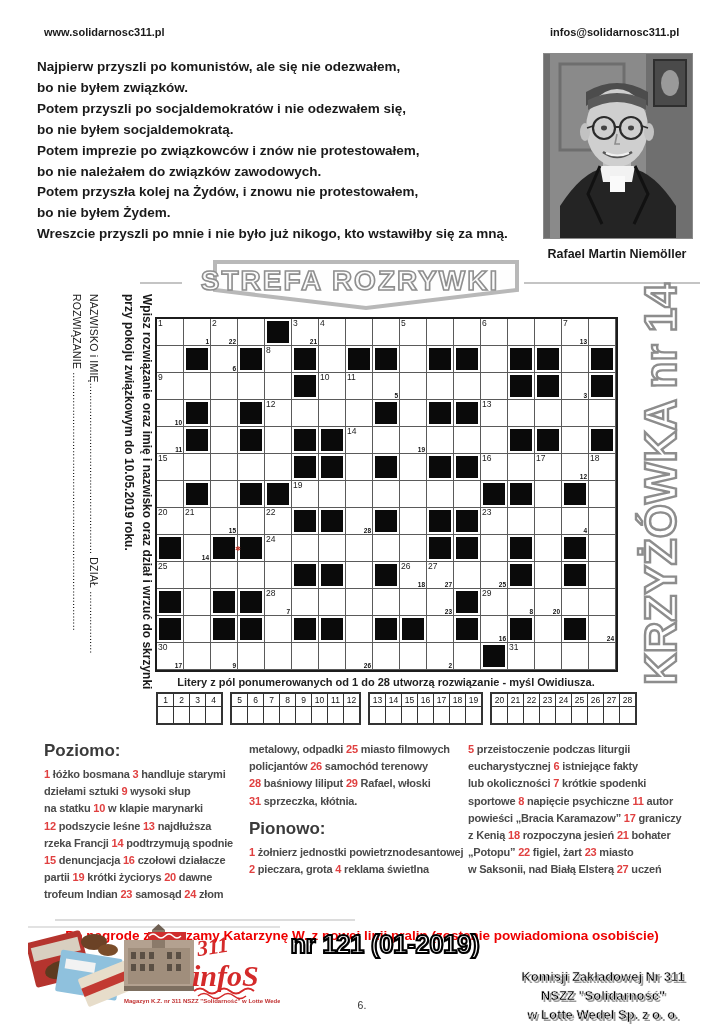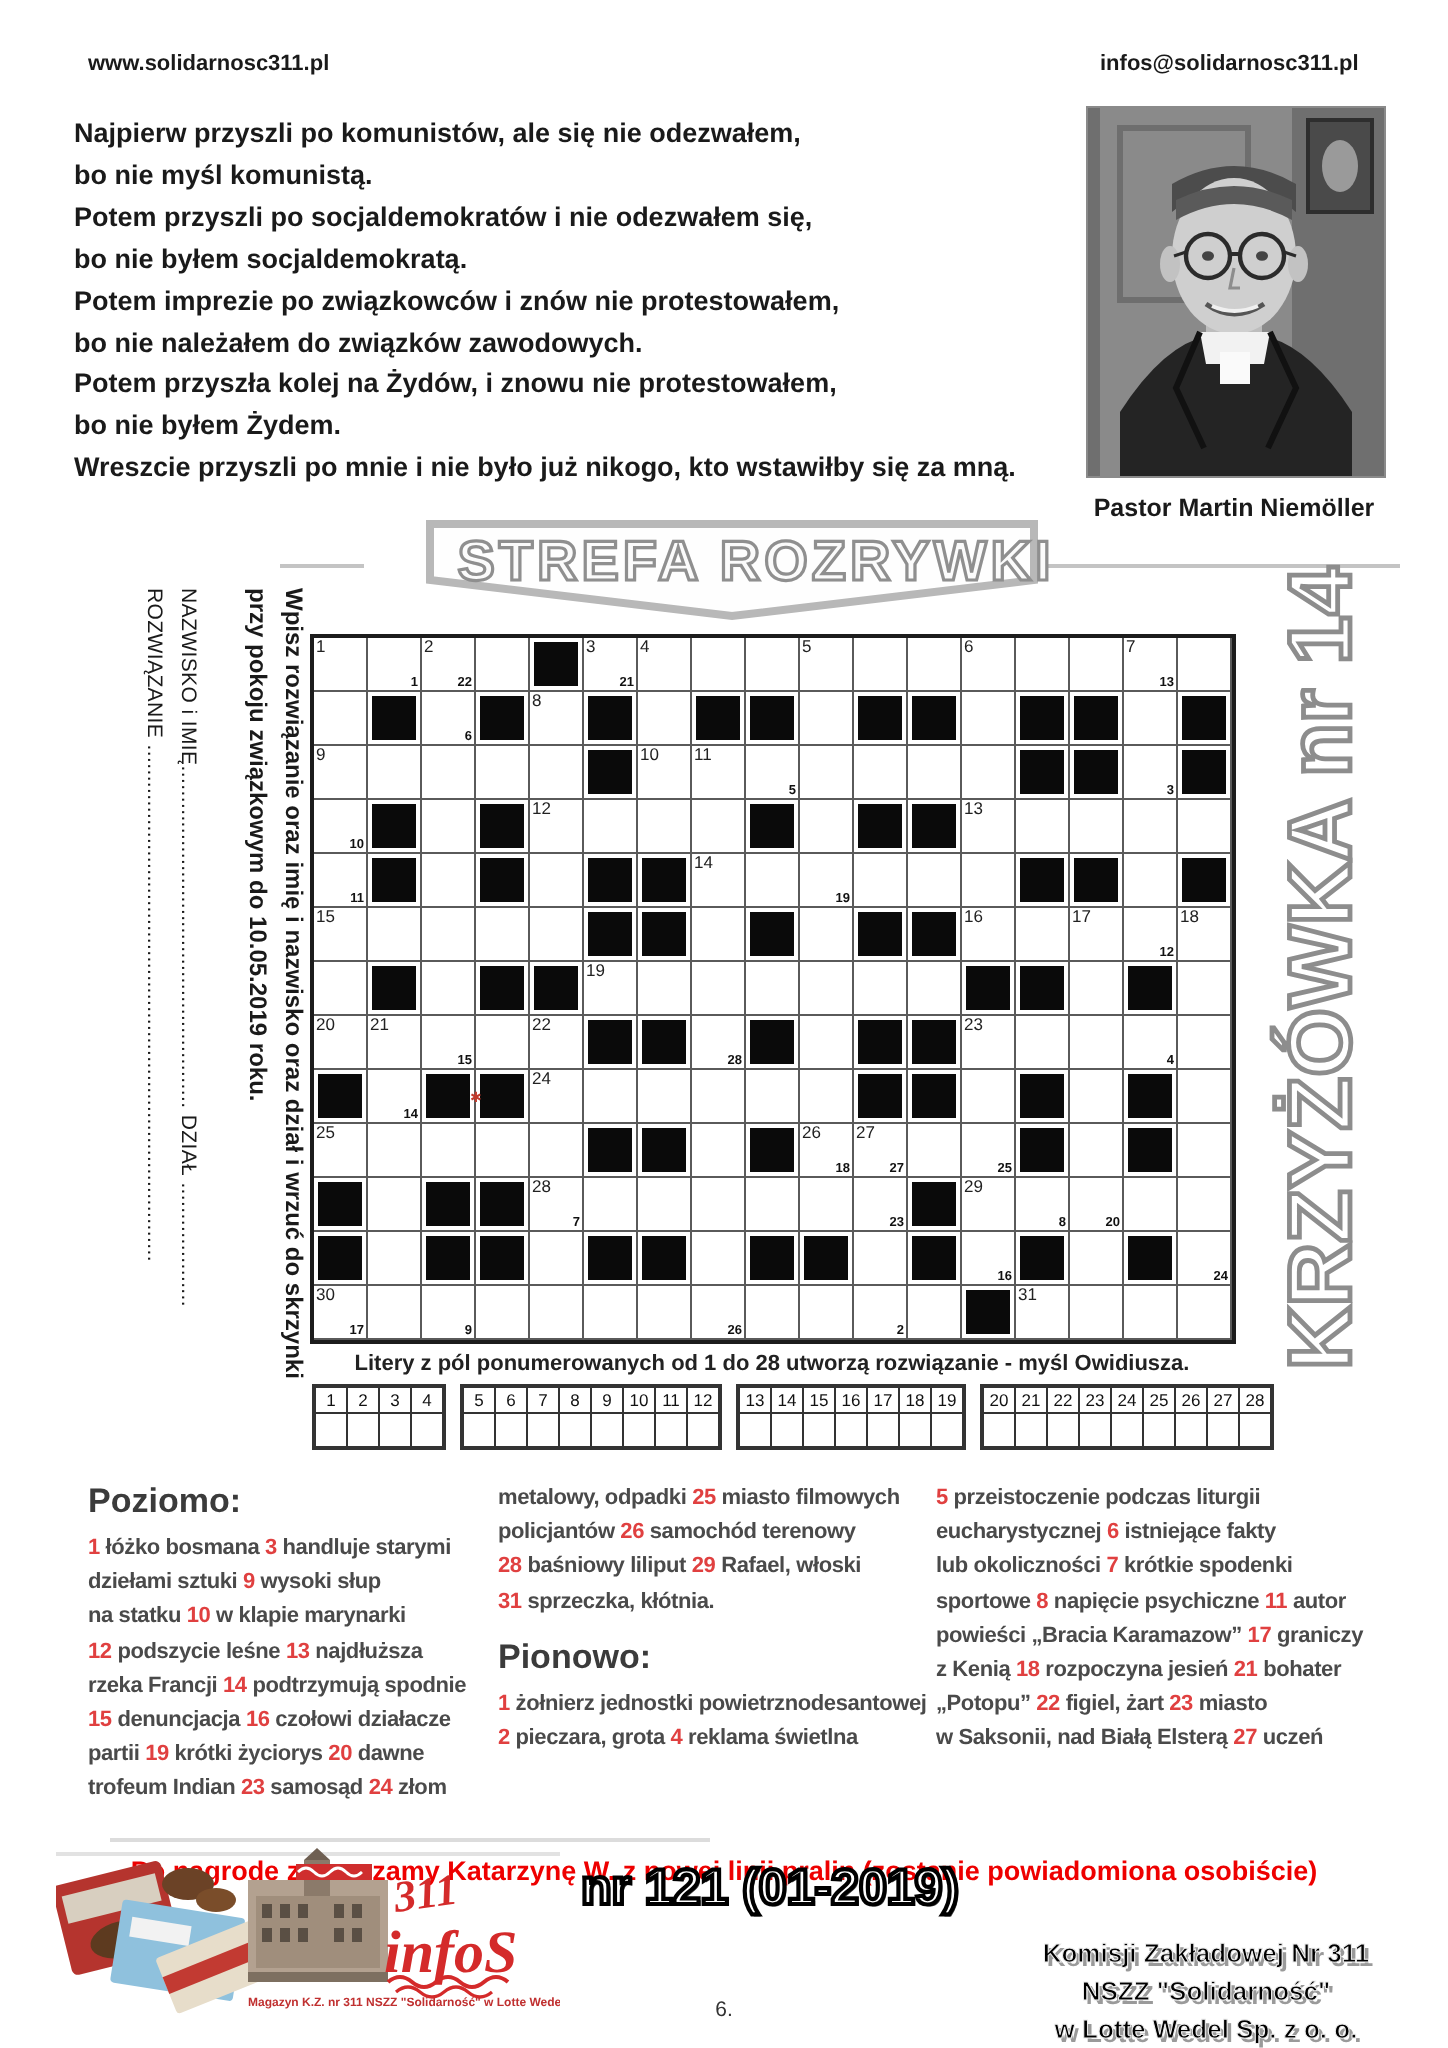--- a/index.html
+++ b/index.html
@@ -13,21 +13,21 @@
 
   
   .poem{left:37px;top:57px;width:480px;font-size:13.5px;font-weight:bold;line-height:20.9px;}
 
   
   .photo{left:543px;top:53px;width:148px;height:184px;border:1px solid #8a8a8a;background:#777;}
   .photo-caption{left:527px;top:247px;width:180px;text-align:center;font-size:12.5px;font-weight:bold;}
 
   
   .banner-line{height:0;border-top:2px solid #c4c4c4;}
-  .banner-text{left:224px;top:265px;width:308px;text-align:center;font-size:28px;font-weight:bold;
+  .banner-text{left:196px;top:265px;width:308px;text-align:center;font-size:28px;font-weight:bold;
       letter-spacing:2px;color:#fbfbfb;-webkit-text-stroke:1.6px #8f8f8f;text-shadow:0 0 1px #9a9a9a;}
 
   
   .vblock{left:40px;top:294px;width:116px;height:452px;writing-mode:vertical-rl;}
   .vblock .ins{font-size:12px;font-weight:bold;line-height:18px;white-space:nowrap;}
   .vblock .frm{font-size:10.5px;line-height:17px;white-space:nowrap;letter-spacing:0.2px;}
   .vgap{display:inline-block;width:9px;}
 
   
   .cw{left:155px;top:317px;display:grid;grid-auto-rows:27px;border:2px solid #1c1c1c;background:#fff;}
@@ -74,21 +74,21 @@
 </head>
 <body>
 
 <div class="page">
 
   <div class="abs site">www.solidarnosc311.pl</div>
   <div class="abs mail">infos@solidarnosc311.pl</div>
 
   <div class="abs poem">
       <div class="poem-line">Najpierw przyszli po komunistów, ale się nie odezwałem,</div>
-      <div class="poem-line">bo nie myśl komunistą.</div>
+      <div class="poem-line">bo nie byłem związków.</div>
       <div class="poem-line">Potem przyszli po socjaldemokratów i nie odezwałem się,</div>
       <div class="poem-line">bo nie byłem socjaldemokratą.</div>
       <div class="poem-line">Potem imprezie po związkowców i znów nie protestowałem,</div>
       <div class="poem-line">bo nie należałem do związków zawodowych.</div>
       <div class="poem-line">Potem przyszła kolej na Żydów, i znowu nie protestowałem,</div>
       <div class="poem-line">bo nie byłem Żydem.</div>
       <div class="poem-line">Wreszcie przyszli po mnie i nie było już nikogo, kto wstawiłby się za mną.</div>
     </div>
 
   <div class="abs photo">
@@ -114,21 +114,21 @@
       <path d="M73,80 L71,90 L76,90" fill="none" stroke="#8d8d8d" stroke-width="1.6"></path>
       <path d="M59,98 Q73,108 88,98" fill="none" stroke="#555" stroke-width="2.4"></path>
       <path d="M62,99 Q73,104 85,99" fill="none" stroke="#f0f0f0" stroke-width="2"></path>
       <path d="M16,184 L16,152 Q38,118 60,114 L87,114 Q110,118 132,152 L132,184 Z" fill="#242424"></path>
       <path d="M56,112 L91,112 L88,128 L59,128 Z" fill="#f2f2f2"></path>
       <rect x="66" y="122" width="15" height="16" fill="#fafafa"></rect>
       <path d="M56,112 L44,140 L58,170" fill="none" stroke="#111" stroke-width="3"></path>
       <path d="M91,112 L104,140 L90,170" fill="none" stroke="#111" stroke-width="3"></path>
     </svg>
   </div>
-  <div class="abs photo-caption">Pastor Martin Niemöller</div>
+  <div class="abs photo-caption">Rafael Martin Niemöller</div>
 
   <div class="abs banner-line" style="left:140px;top:282px;width:42px;"></div>
   <div class="abs banner-line" style="left:524px;top:282px;width:176px;"></div>
   <svg class="abs" style="left:210px;top:258px;" width="312" height="54">
     <polygon points="5,4 307,4 307,32 156,50 5,32" fill="#fefefe" stroke="#b8b8b8" stroke-width="4"></polygon>
   </svg>
   <div class="abs banner-text">STREFA ROZRYWKI</div>
 
   <div class="abs vblock">
     <div class="ins">Wpisz rozwiązanie oraz  imię i nazwisko oraz dział i wrzuć do skrzynki</div>

